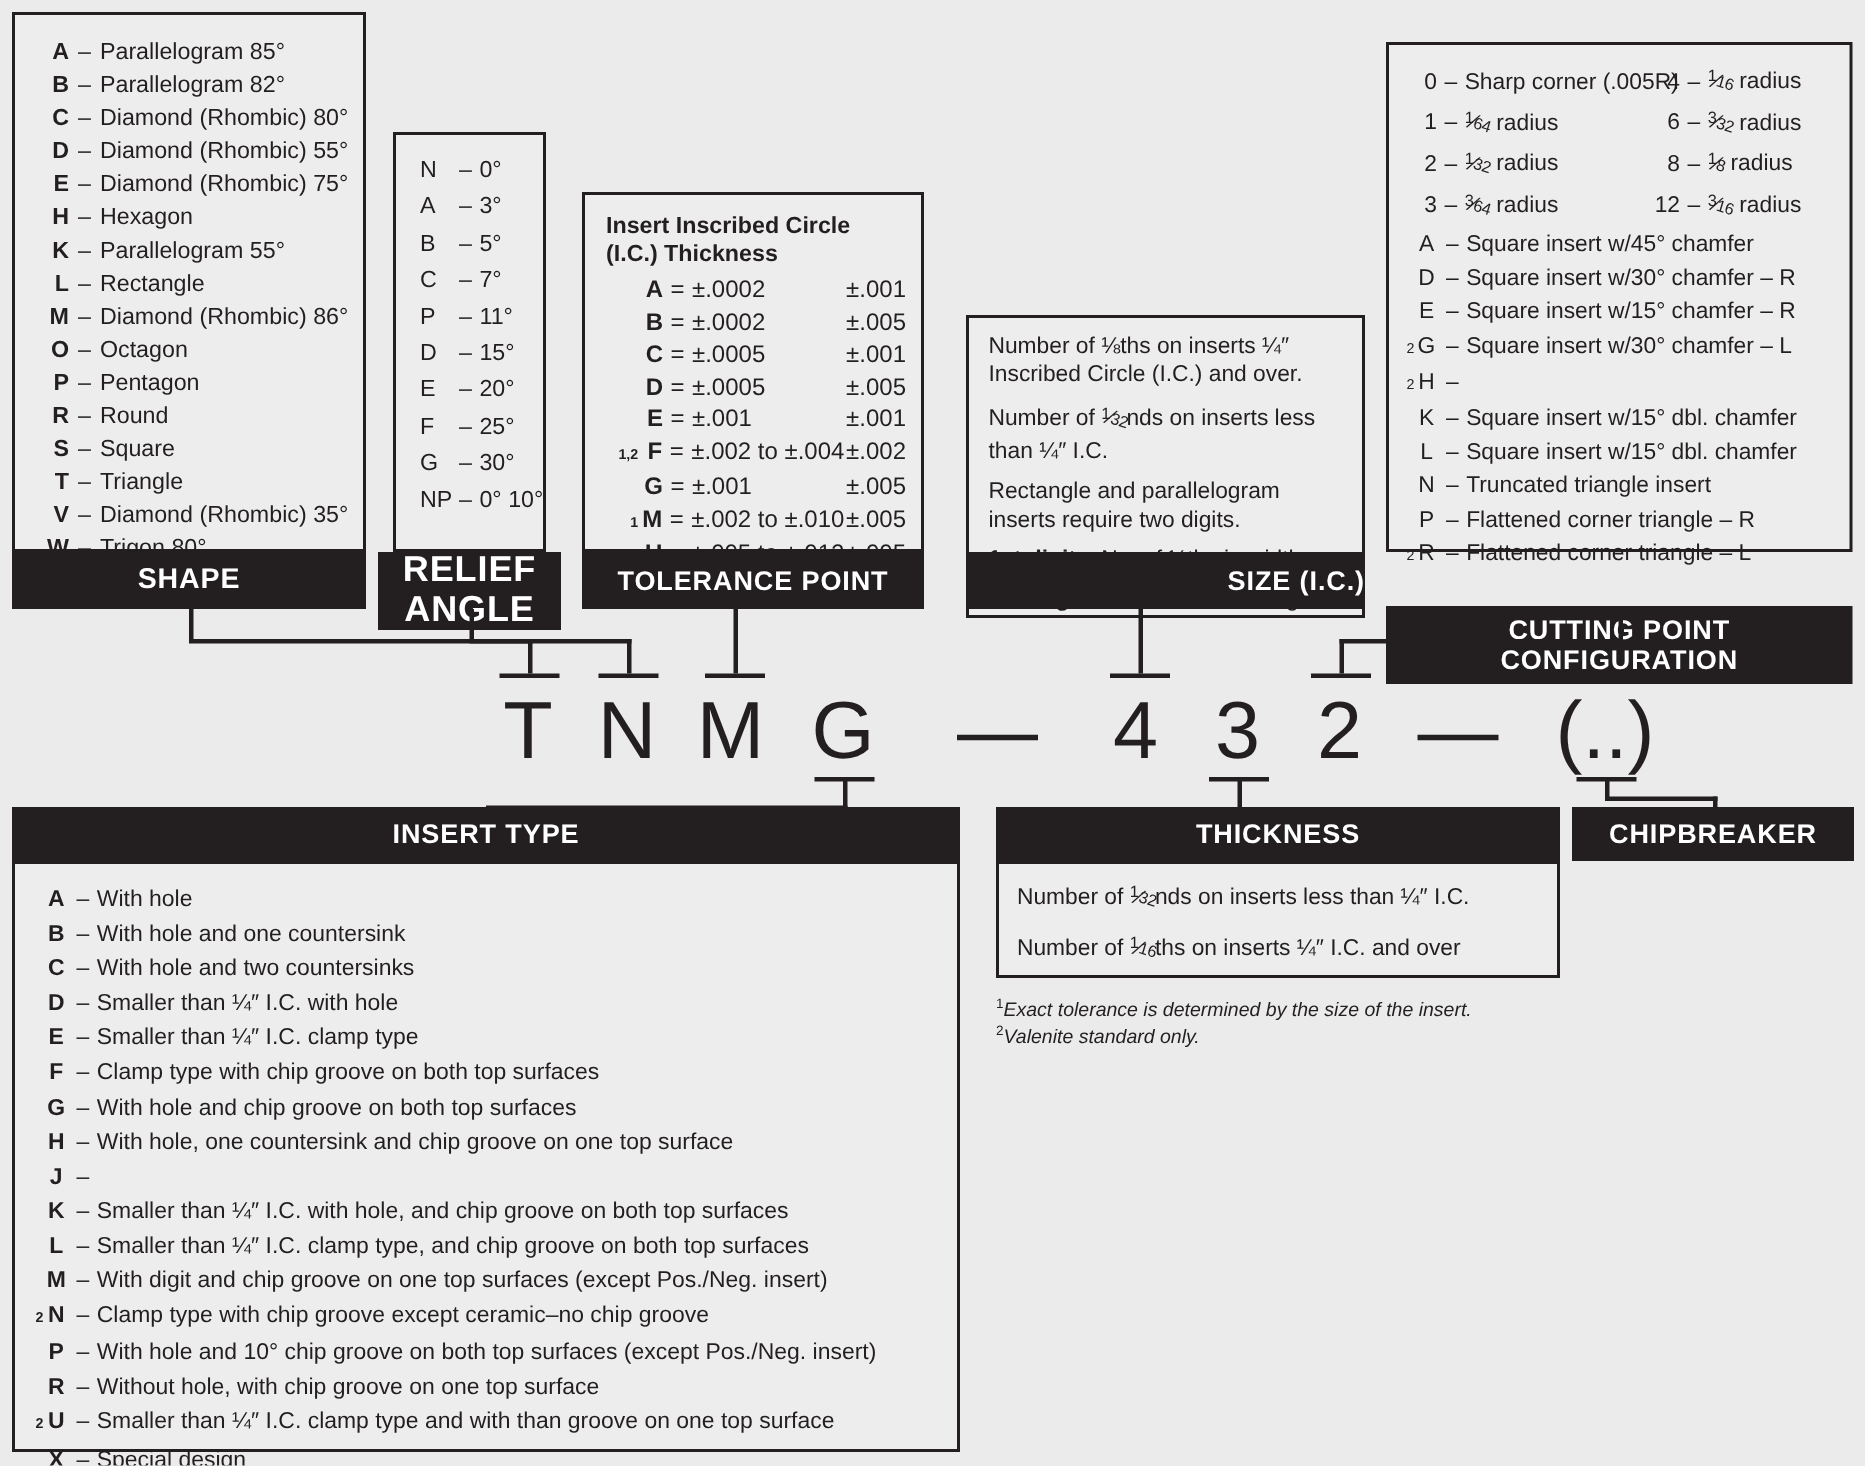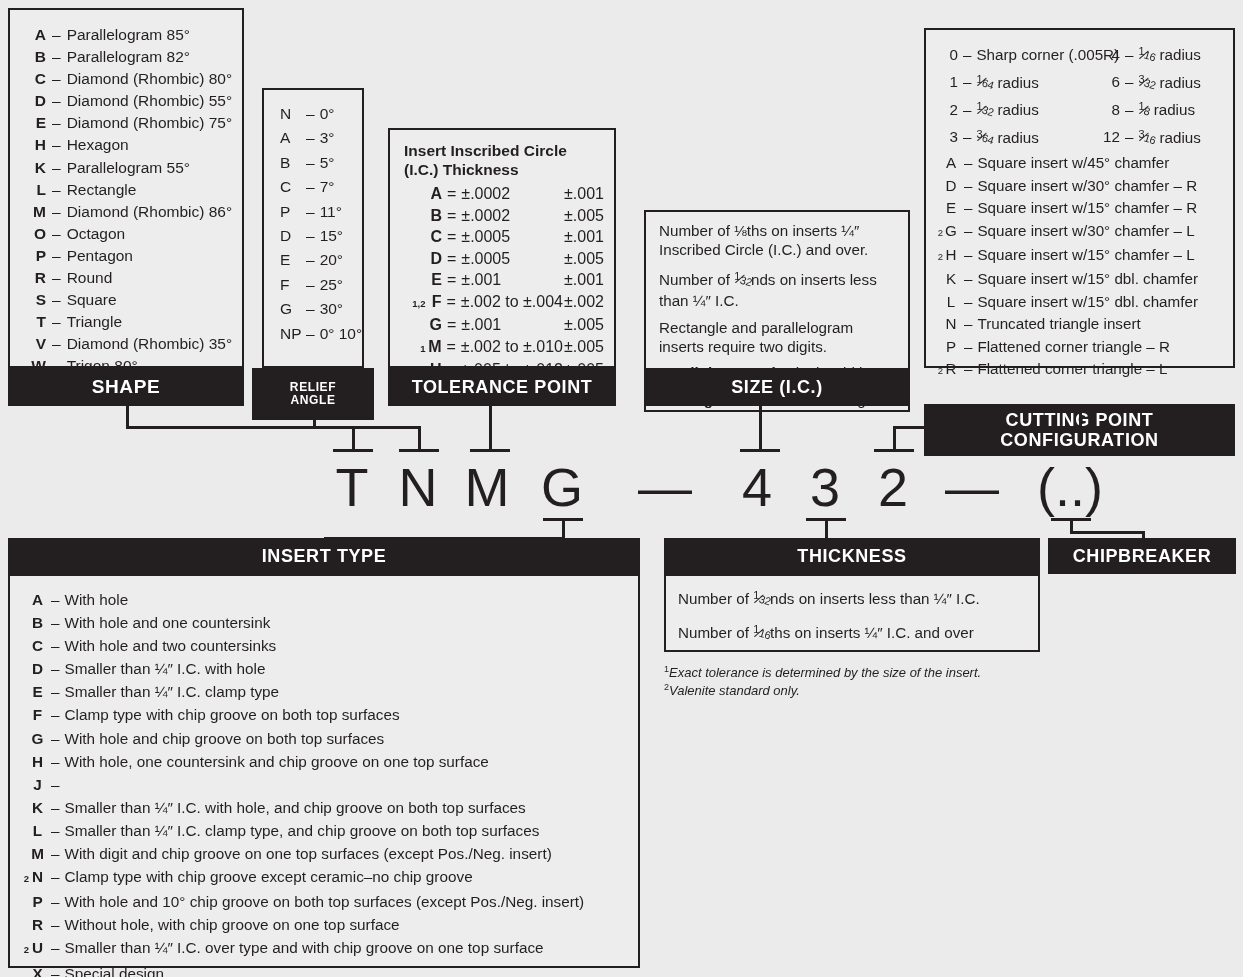--- a/index.html
+++ b/index.html
@@ -56,41 +56,41 @@
   #shape-list { padding:14px 0 0 18px; font-size:15.5px; line-height:22.1px; }
   #shape-list .key { width:18px; }
   #shape-list .dash { padding:0 6px 0 6px; }
   #shape-hdr { left:8px; top:368px; width:236px; height:38px; font-size:19px; }
 
   
   #relief-box { left:262px; top:88px; width:102px; height:280px; }
   #relief-list { padding:12px 0 0 16px; font-size:15.5px; line-height:24.4px; }
   #relief-list .key { width:26px; text-align:left; font-weight:normal; }
   #relief-list .dash { padding-right:5px; }
-  #relief-hdr { left:252px; top:368px; width:122px; height:52px; font-size:12px; }
+  #relief-hdr { left:252px; top:368px; width:122px; height:52px; font-size:24px; }
 
   
   #tol-box { left:388px; top:128px; width:228px; height:240px; }
   #tol-title { padding:12px 0 2px 14px; font-size:15.5px; font-weight:bold; line-height:18.5px; }
   #tol-list { padding:2px 0 0 0; font-size:16px; line-height:21.5px; }
   #tol-list li { padding-left:14px; }
   #tol-list .sup { display:inline-block; width:22px; text-align:right; font-size:9.5px; font-weight:bold; vertical-align:super; }
   #tol-list .key { width:16px; }
   #tol-list .eq { padding:0 5px; }
   #tol-list .v1 { flex:1 1 auto; }
   #tol-list .v2 { width:52px; text-align:right; padding-right:10px; }
   #tol-hdr { left:388px; top:368px; width:228px; height:38px; font-size:18px; }
 
   
   #size-box { left:644px; top:166px; width:266px; height:202px;margin-top:44px; }
   #size-body { padding:9px 12px 0 13px; font-size:15.2px; line-height:19.4px; }
   #size-body p { margin:0 0 7px 0; }
   #size-body p:last-child { margin-bottom:0; }
   #size-body b { font-weight:bold; }
-  #size-hdr { left:644px; top:368px; width:266px; height:38px; font-size:18px; }
+  #size-hdr { left:644px; top:368px; width:266px; height:38px; font-size:18px;align-items:flex-end; }
 
   
   #cut-box { left:924px; top:28px; width:311px; height:340px; }
   #cut-rad { padding:10px 0 0 0; font-size:15.2px; line-height:22.6px; }
   #cut-rad li { padding-left:12px; }
   #cut-rad .key { width:20px; text-align:right; font-weight:normal; }
   #cut-rad .dash { padding:0 5px; }
   #cut-rad .c1 { width:162px; flex:0 0 162px; display:flex; align-items:baseline; }
   #cut-rad .c2 { display:flex; align-items:baseline; }
   #cut-list { padding:2px 0 0 0; font-size:15.2px; line-height:22.4px; }
@@ -447,21 +447,20 @@
       <li>
         <span class="sup">2</span>
         <span class="key">G</span>
         <span class="dash">–</span>
         <span class="txt">Square insert w/30° chamfer – L</span>
       </li>
       <li>
         <span class="sup">2</span>
         <span class="key">H</span>
         <span class="dash">–</span>
-        <span class="txt">Square insert w/15° chamfer – L</span>
       </li>
       <li>
         <span class="sup"></span>
         <span class="key">K</span>
         <span class="dash">–</span>
         <span class="txt">Square insert w/15° dbl. chamfer</span>
       </li>
       <li>
         <span class="sup"></span>
         <span class="key">L</span>
@@ -584,21 +583,21 @@
       <li>
         <span class="sup"></span>
         <span class="key">R</span>
         <span class="dash">–</span>
         <span class="txt">Without hole, with chip groove on one top surface</span>
       </li>
       <li>
         <span class="sup">2</span>
         <span class="key">U</span>
         <span class="dash">–</span>
-        <span class="txt">Smaller than ¼″ I.C. over type and with chip groove on one top surface</span>
+        <span class="txt">Smaller than ¼″ I.C. clamp type and with than groove on one top surface</span>
       </li>
       <li>
         <span class="sup"></span>
         <span class="key">X</span>
         <span class="dash">–</span>
         <span class="txt">Special design</span>
       </li>
     </ul>
 </div>
 

